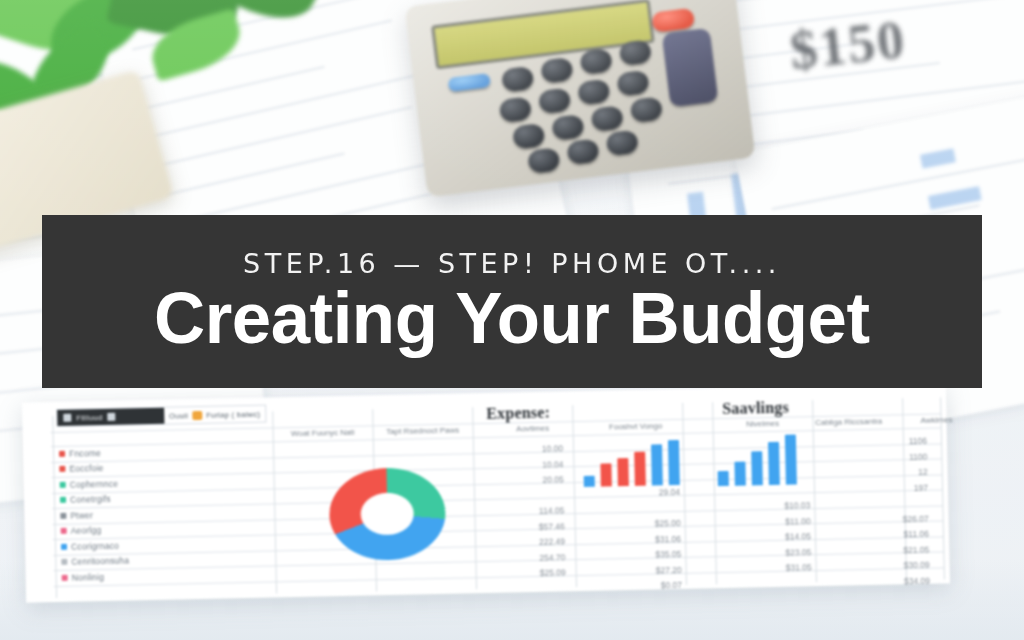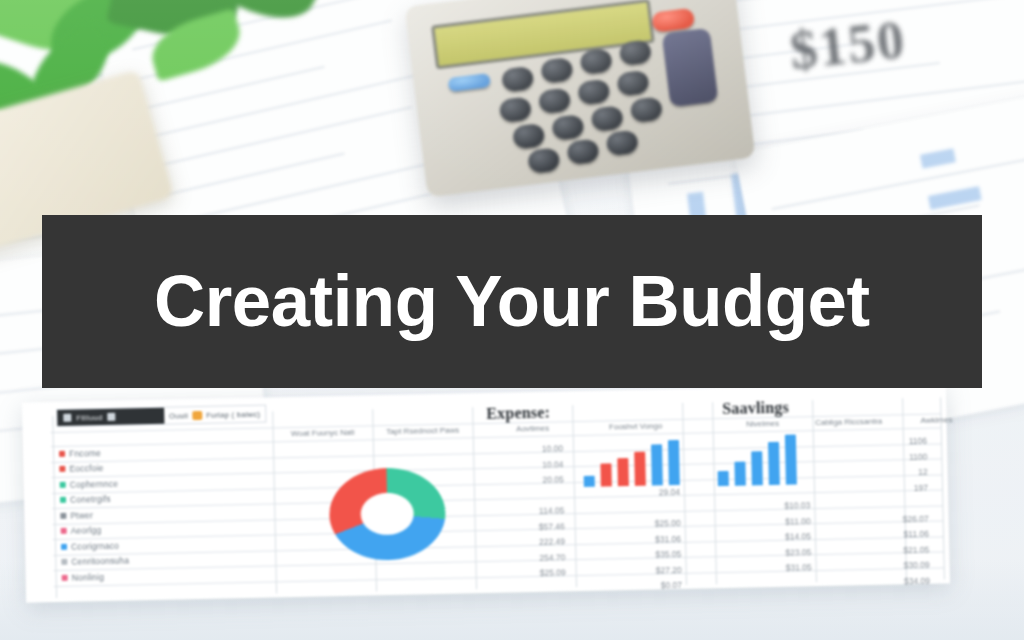--- a/index.html
+++ b/index.html
@@ -297,20 +297,21 @@
 
     <div class="key" style="left:104px; top:158px;"></div>
     <div class="key" style="left:144px; top:154px;"></div>
     <div class="key" style="left:184px; top:150px;"></div>
   </div>
 
   <div class="photo-wash"></div>
 </div>
 
 <div class="banner">
+  <div class="eyebrow">STEP.16 — STEP! PHOME OT....</div>
   <div class="headline">Creating Your Budget</div>
 </div>
 
 <div class="sheetapp">
   <div class="sheetpaper"></div>
 
   <div class="grid-line h" style="top:30px;"></div>
   <div class="grid-line h" style="top:44px;"></div>
   <div class="grid-line h" style="top:59.5px;"></div>
   <div class="grid-line h" style="top:75px;"></div>

